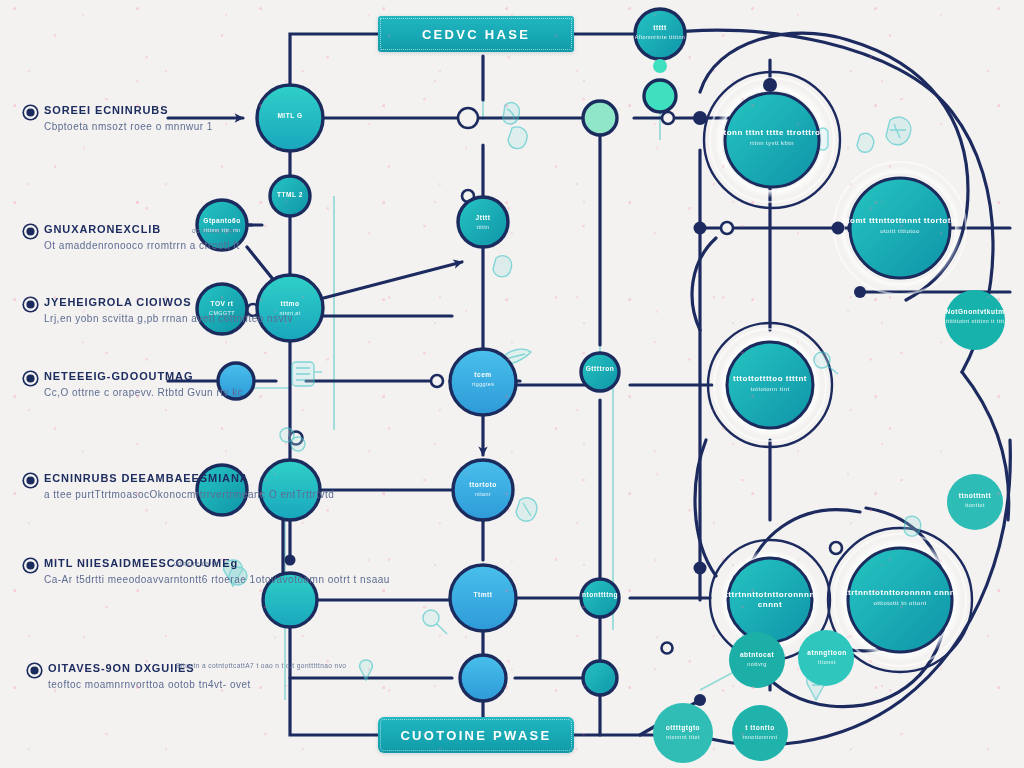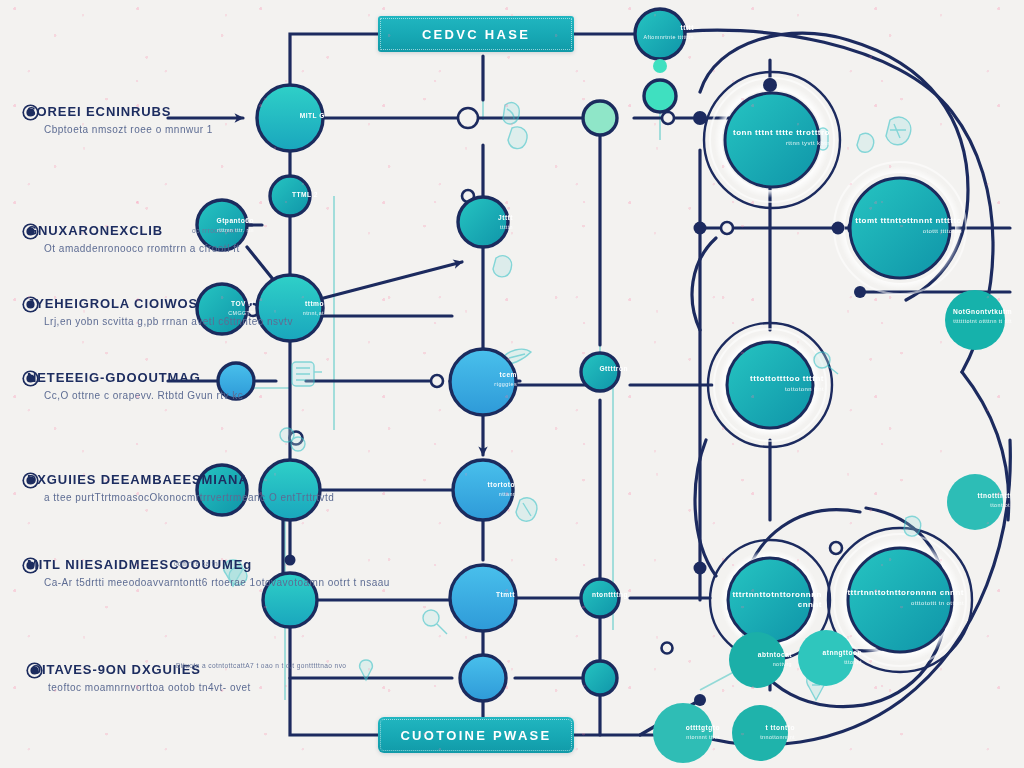--- a/index.html
+++ b/index.html
@@ -25,21 +25,21 @@
     background-size:123px 97px,167px 131px,143px 109px,181px 151px,137px 113px,159px 127px,191px 163px,149px 121px;
     opacity:.85;
   }
   svg.layer{position:absolute;left:0;top:0;width:1024px;height:768px;}
   .lbl{position:absolute;}
   .lbl .bullet{
     position:absolute;left:0;top:2px;width:13px;height:13px;border-radius:50%;
     background:#1b2b5e;box-shadow:inset 0 0 0 2.4px #f3f2f0, 0 0 0 1.6px #1b2b5e;
   }
   .lbl .ttl{
-    margin-left:3px;font-size:13px;font-weight:bold;color:#1d2d60;
+    margin-left:20px;font-size:11px;font-weight:bold;color:#1d2d60;
     letter-spacing:.9px;white-space:nowrap;
     filter:blur(.35px);
   }
   .lbl .sub{
     margin-left:20px;margin-top:5px;font-size:10px;color:#5d6c93;
     letter-spacing:.5px;white-space:nowrap;filter:blur(.4px);
   }
   .lbl .note{
     position:absolute;font-size:6.6px;color:#6a789c;letter-spacing:.4px;
     white-space:nowrap;filter:blur(.45px);
@@ -49,21 +49,21 @@
     background:linear-gradient(180deg,#21b6c0 0%,#17a8b4 55%,#119aa8 100%);
     box-shadow:0 1px 4px rgba(20,60,90,.18);
     display:flex;align-items:center;justify-content:center;
     outline:1px dotted rgba(255,255,255,.55);outline-offset:-3px;
   }
   .banner span{
     color:#ffffff;font-size:13px;font-weight:bold;letter-spacing:2.3px;
     filter:blur(.45px);
   }
   .nodetext{
-    position:absolute;text-align:right;color:#ffffff;
+    position:absolute;text-align:center;color:#ffffff;
     pointer-events:none;filter:blur(.4px);line-height:1.25;
   }
   .nodetext .n1{display:block;font-size:6.6px;font-weight:bold;letter-spacing:.5px;}
   .nodetext .n2{display:block;font-size:5.4px;letter-spacing:.4px;opacity:.9;margin-top:2px;}
   .big .n1{font-size:8px;}
   .big .n2{font-size:6px;}
 </style>
 </head>
 <body>
 
@@ -371,21 +371,21 @@
   </div>
 
   <div class="lbl" style="left:24px;top:370px;">
     <span class="bullet"></span>
     <div class="ttl">NETEEEIG-GDOOUTMAG</div>
     <div class="sub">Cc,O ottrne c orapevv. Rtbtd Gvun rtv kc</div>
   </div>
 
   <div class="lbl" style="left:24px;top:472px;">
     <span class="bullet"></span>
-    <div class="ttl">DXGUIIES DEEAMBAEESMIANA</div>
+    <div class="ttl">ECNINRUBS DEEAMBAEESMIANA</div>
     <div class="sub">a ttee purtTtrtmoasocOkonocmrtrrvertrmeanc O entTrttrtvtd</div>
   </div>
 
   <div class="lbl" style="left:24px;top:557px;">
     <span class="bullet"></span>
     <div class="ttl">MITL NIIESAIDMEESCOOUUMEg</div>
     <div class="sub">Ca-Ar t5drtti meeodoavvarntontt6 rtoerae 1otovavotoamn ootrt t nsaau</div>
     <div class="note" style="left:150px;top:3px;">odmrtre ca tn</div>
   </div>
 
@@ -438,21 +438,21 @@
   </div>
   <div class="nodetext" style="left:572px;top:591px;width:56px;">
     <span class="n1 tiny">ntonttttng</span>
   </div>
 
   <div class="nodetext big" style="left:714px;top:128px;width:116px;">
     <span class="n1">tonn tttnt tttte ttrotttro</span>
     <span class="n2">rttnn tyvtt kbtn</span>
   </div>
   <div class="nodetext big" style="left:838px;top:216px;width:124px;">
-    <span class="n1">ttomt tttnttottnnnt nttttto</span>
+    <span class="n1">ttomt tttnttottnnnt ttortoto</span>
     <span class="n2">otottt ttttotoo</span>
   </div>
   <div class="nodetext big" style="left:716px;top:374px;width:108px;">
     <span class="n1">tttottottttoo ttttnt</span>
     <span class="n2">tottotonn ttnt</span>
   </div>
   <div class="nodetext big" style="left:718px;top:590px;width:104px;">
     <span class="n1">tttrtnnttotnttoronnnn cnnnt</span>
   </div>
   <div class="nodetext big" style="left:836px;top:588px;width:128px;">

